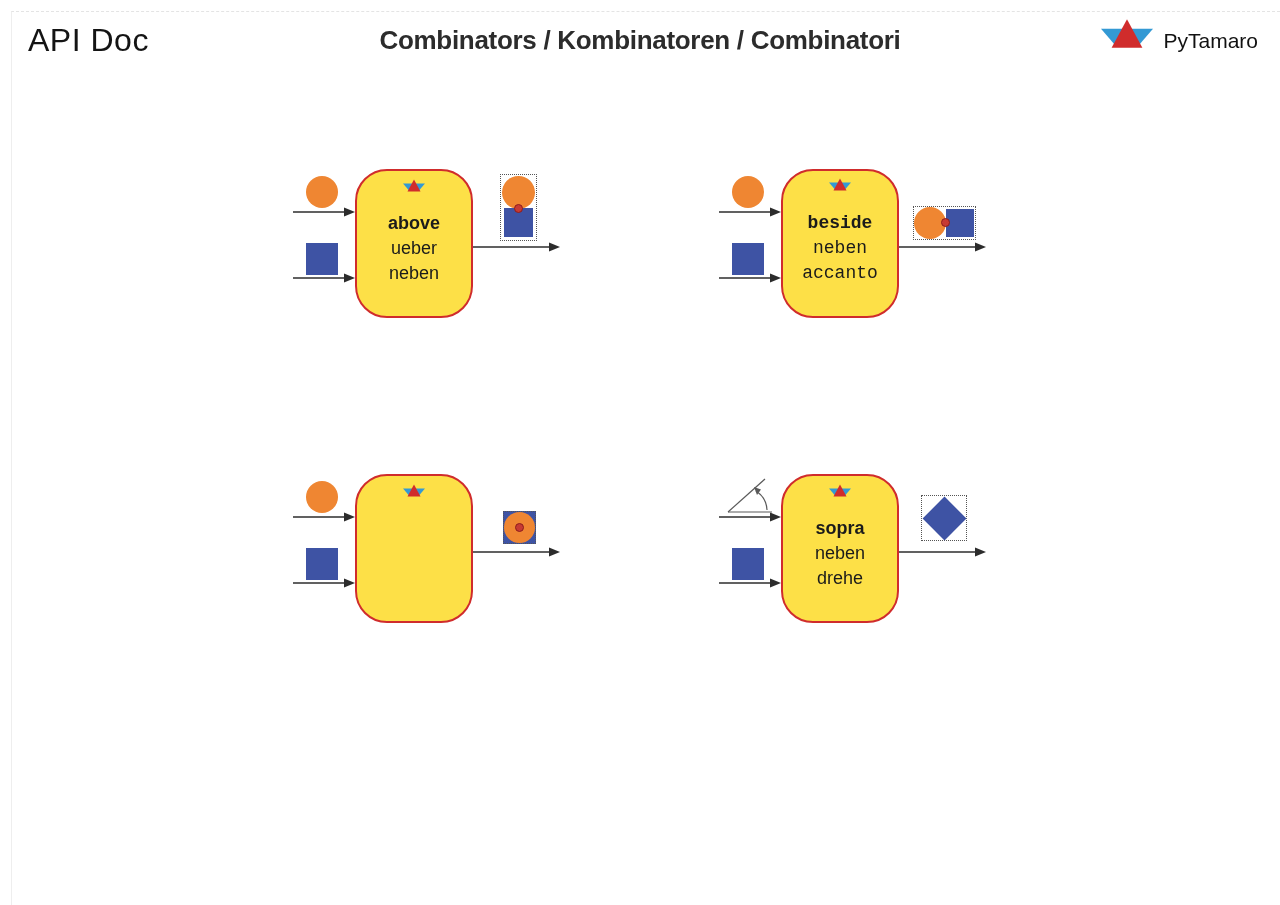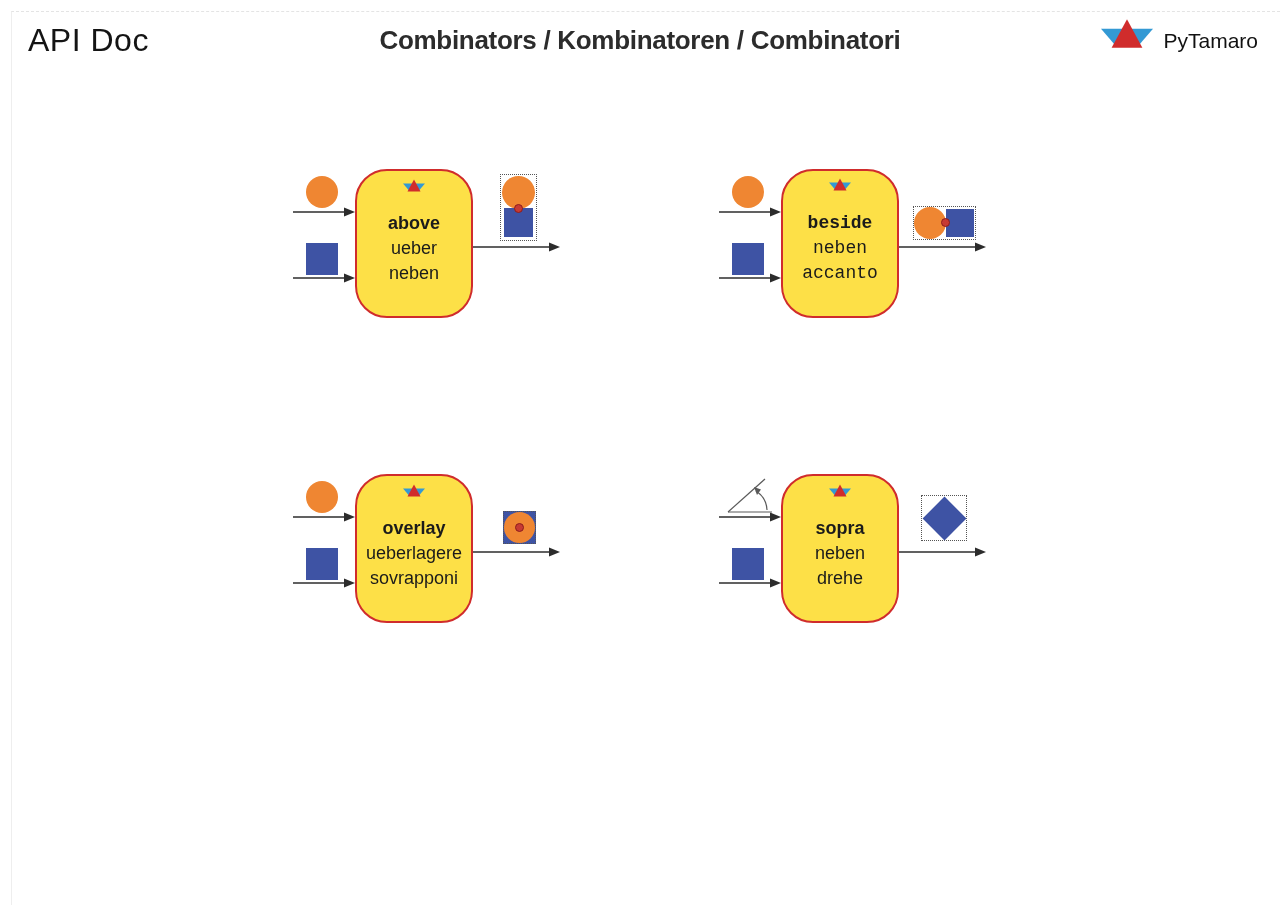--- a/index.html
+++ b/index.html
@@ -151,25 +151,20 @@
   </svg>
   <div class="shape-circle"></div>
   <div class="shape-square"></div>
   <div class="fn-box">
     <span class="boat">
       <svg width="22" height="13" viewBox="0 0 44 26">
         <polygon points="0,9 44,9 32,23 12,23" fill="#3399d4"></polygon>
         <polygon points="22,1 9,25 35,25" fill="#d02c2c"></polygon>
       </svg>
     </span>
-    <div class="fn-labels">
-      <div class="en">overlay</div>
-      <div>ueberlagere</div>
-      <div>sovrapponi</div>
-    </div>
   </div>
   <div class="result res-overlay">
     <div class="c"></div>
     <div class="pin"></div>
   </div>
 </div>
 
 <div class="combinator" style="left:719px;top:465px;">
   <svg class="flow" width="290" height="170">
     <line x1="0" y1="52" x2="54" y2="52" stroke="#2c2c2c" stroke-width="1.5"></line>

